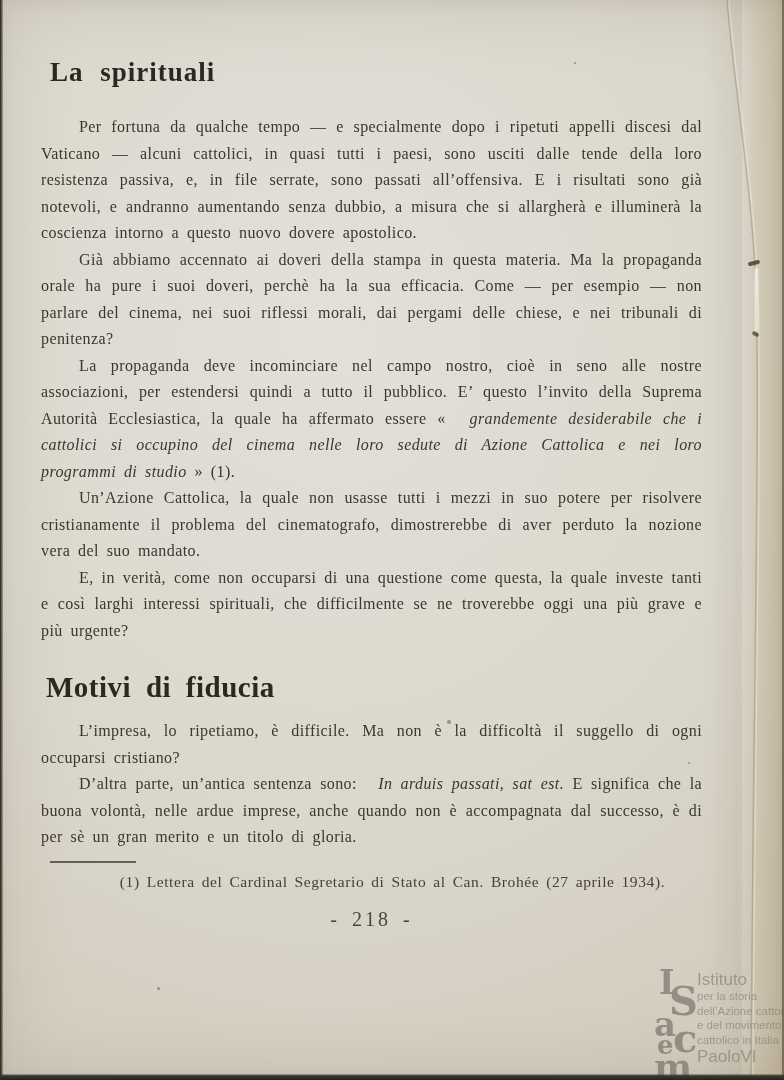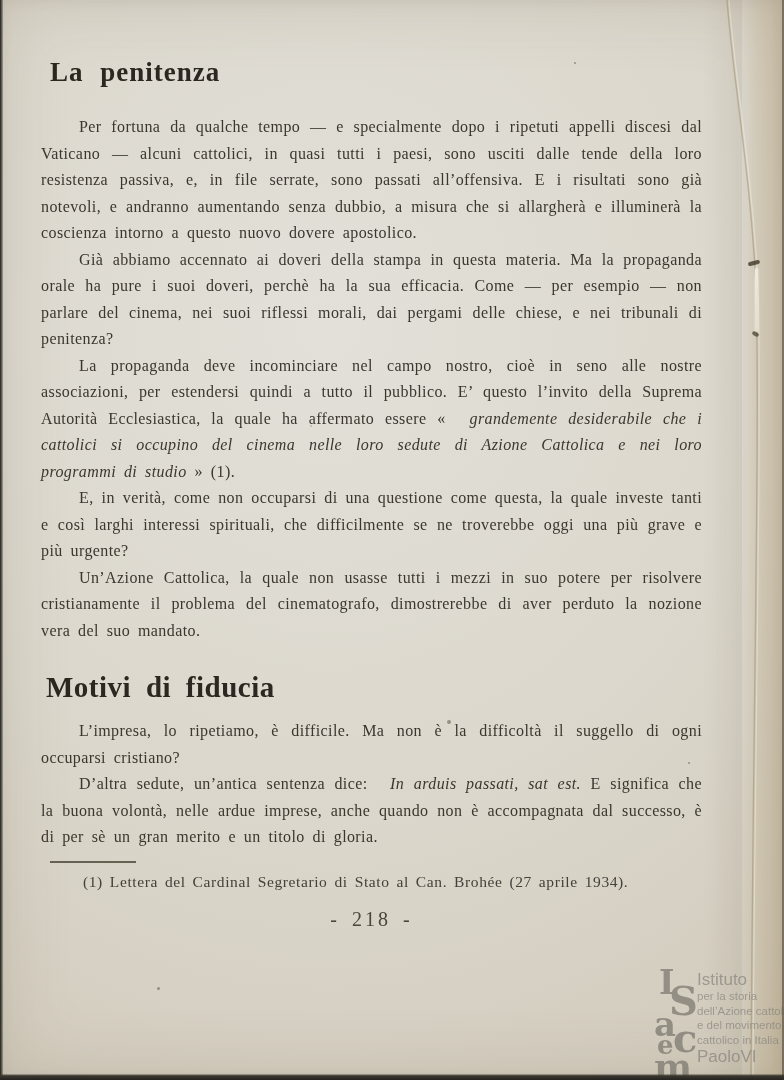--- a/index.html
+++ b/index.html
@@ -37,21 +37,21 @@
   h1.h-main{margin:56px 0 26px 9px;font-size:27px;line-height:32px;font-weight:bold;
     color:#2c2821;letter-spacing:1px;word-spacing:9px;}
   h2.h-main{margin:26px 0 14px 5px;font-size:29px;line-height:34px;font-weight:bold;
     color:#2c2821;letter-spacing:0.5px;word-spacing:7px;}
   .type-area p.body{
     margin:0;font-size:16px;line-height:26.5px;text-align:justify;
     text-indent:38px;letter-spacing:0.4px;word-spacing:3.5px;color:#3b372f;}
   .type-area p.body .it{font-style:italic;margin-left:13px;}
   .footnote-rule{margin:10px 0 0 9px;width:86px;border:none;border-top:2px solid rgba(74,67,52,0.8);}
   p.footnote{margin:8px 0 0;font-size:15.5px;line-height:21px;text-indent:42px;
-    letter-spacing:0.6px;word-spacing:2.5px;color:#45413a;text-align:left;}
+    letter-spacing:0.6px;word-spacing:2.5px;color:#45413a;text-align:center;}
   .folio{margin-top:16px;text-align:center;font-size:20px;letter-spacing:3px;
     word-spacing:4px;color:#4a463d;}
   
   .watermark{position:absolute;left:654px;top:966px;width:128px;height:106px;opacity:0.88;}
   .monogram{position:absolute;left:0;top:0;width:42px;height:106px;color:#8b877e;
     font-family:"DejaVu Serif",serif;font-weight:bold;}
   .monogram span{position:absolute;line-height:1;}
   .wm-I{left:5px;top:0;font-size:33px;}
   .wm-S{left:15px;top:15px;font-size:40px;}
   .wm-a{left:0;top:41px;font-size:34px;}
@@ -78,37 +78,37 @@
   <div class="thread"></div>
   <div class="thread-mark-top"></div>
   <div class="thread-mark-bottom"></div>
   <div class="speck" style="left:447px;top:720px;width:4px;height:4px;"></div>
   <div class="speck" style="left:157px;top:987px;width:3px;height:3px;"></div>
   <div class="speck" style="left:574px;top:62px;width:2px;height:2px;"></div>
   <div class="speck" style="left:688px;top:762px;width:2px;height:2px;"></div>
   <div class="speck" style="left:310px;top:425px;width:2px;height:2px;opacity:.5;"></div>
 
   <div class="type-area">
-    <h1 class="h-main">La penitenza</h1>
+    <h1 class="h-main">La spirituali</h1>
 
     <p class="body">Per fortuna da qualche tempo — e specialmente dopo i ripetuti appelli discesi dal Vaticano — alcuni cattolici, in quasi tutti i paesi, sono usciti dalle tende della loro resistenza passiva, e, in file serrate, sono passati all’offensiva. E i risultati sono già notevoli, e andranno aumentando senza dubbio, a misura che si allargherà e illuminerà la coscienza intorno a questo nuovo dovere apostolico.</p>
 
     <p class="body">Già abbiamo accennato ai doveri della stampa in questa materia. Ma la propaganda orale ha pure i suoi doveri, perchè ha la sua efficacia. Come — per esempio — non parlare del cinema, nei suoi riflessi morali, dai pergami delle chiese, e nei tribunali di penitenza?</p>
 
     <p class="body"><span>La propaganda deve incominciare nel campo nostro, cioè in seno alle nostre associazioni, per estendersi quindi a tutto il pubblico. E’ questo l’invito della Suprema Autorità Ecclesiastica, la quale ha affermato essere « </span><span class="it">grandemente desiderabile che i cattolici si occupino del cinema nelle loro sedute di Azione Cattolica e nei loro programmi di studio</span><span> » (1).</span></p>
 
+    <p class="body">Un’Azione Cattolica, la quale non usasse tutti i mezzi in suo potere per risolvere cristianamente il problema del cinematografo, dimostrerebbe di aver perduto la nozione vera del suo mandato.</p>
+
     <p class="body">E, in verità, come non occuparsi di una questione come questa, la quale investe tanti e così larghi interessi spirituali, che difficilmente se ne troverebbe oggi una più grave e più urgente?</p>
-
-    <p class="body">Un’Azione Cattolica, la quale non usasse tutti i mezzi in suo potere per risolvere cristianamente il problema del cinematografo, dimostrerebbe di aver perduto la nozione vera del suo mandato.</p>
 
     <h2 class="h-main">Motivi di fiducia</h2>
 
     <p class="body">L’impresa, lo ripetiamo, è difficile. Ma non è la difficoltà il suggello di ogni occuparsi cristiano?</p>
 
-    <p class="body"><span>D’altra sedute, un’antica sentenza dice: </span><span class="it">In arduis passati, sat est.</span><span> E significa che la buona volontà, nelle ardue imprese, anche quando non è accompagnata dal successo, è di per sè un gran merito e un titolo di gloria.</span></p>
+    <p class="body"><span>D’altra parte, un’antica sentenza sono: </span><span class="it">In arduis passati, sat est.</span><span> E significa che la buona volontà, nelle ardue imprese, anche quando non è accompagnata dal successo, è di per sè un gran merito e un titolo di gloria.</span></p>
 
     <hr class="footnote-rule">
 
     <p class="footnote">(1) Lettera del Cardinal Segretario di Stato al Can. Brohée (27 aprile 1934).</p>
 
     <div class="folio">- 218 -</div>
   </div>
 
   <div class="watermark">
     <div class="monogram">

